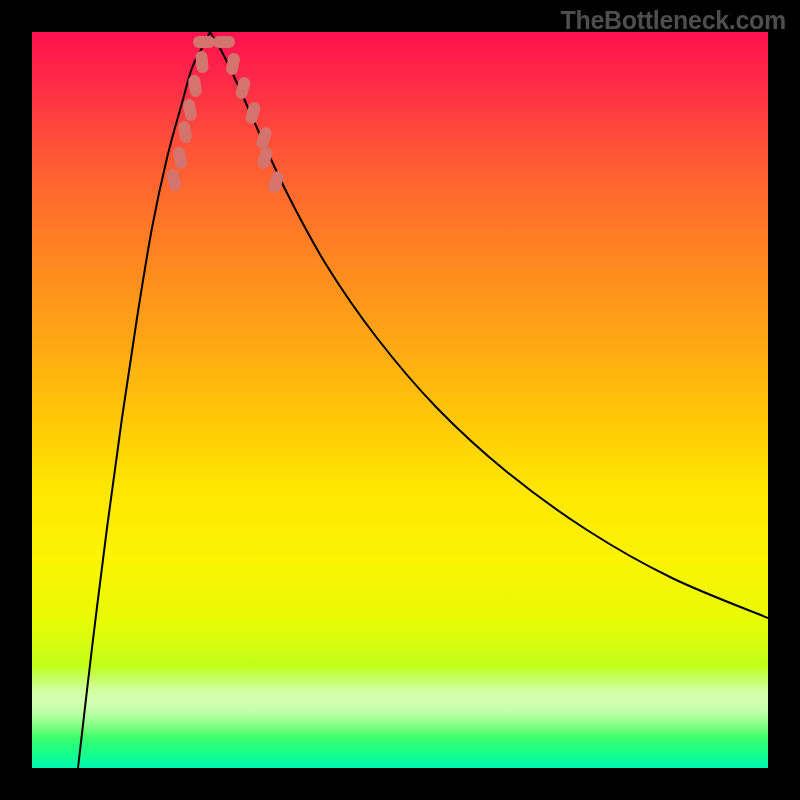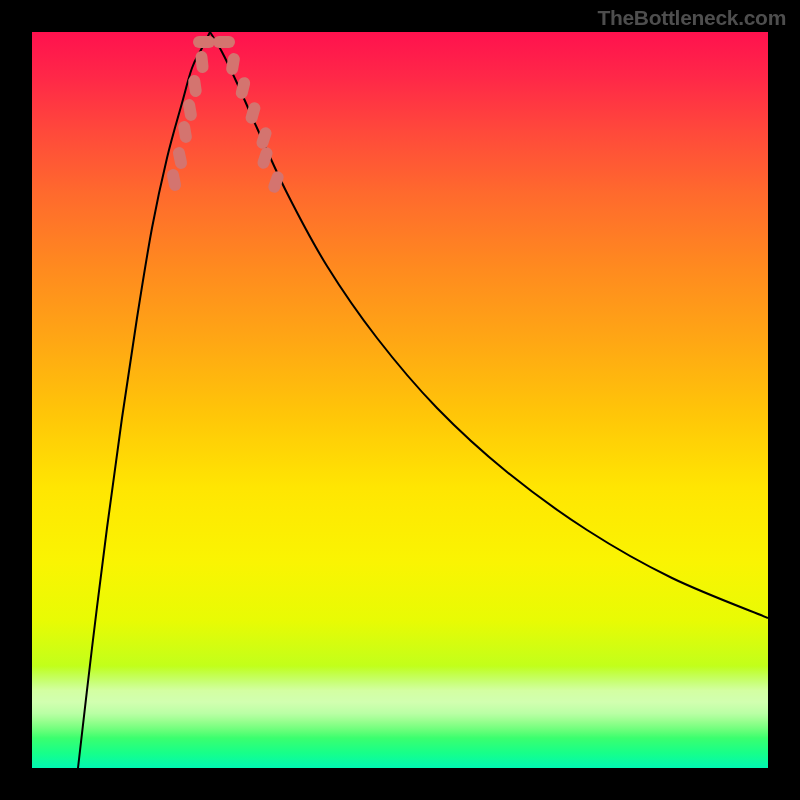--- a/index.html
+++ b/index.html
@@ -11,21 +11,21 @@
           #faf402 72%, #e8fb04 80%, #c3ff1a 86%, #8eff3a 91%,
           #4bff63 95%, #16ff8a 98%, #00f7b2 100%)}
   .lightband{position:absolute;left:0;right:0;height:72px;bottom:30px;
              background:linear-gradient(to bottom,
                rgba(255,255,255,0) 0%, rgba(255,255,255,0.55) 34%,
                rgba(255,255,255,0.60) 50%, rgba(255,255,255,0.50) 66%,
                rgba(255,255,255,0) 100%)}
   svg.curves{position:absolute;left:0;top:0;width:736px;height:736px}
   .curve{fill:none;stroke:#000;stroke-width:2}
   .pin{fill:#d4746f}
-  .watermark{position:absolute;top:6px;right:14px;font-size:21px;font-weight:700;
+  .watermark{position:absolute;top:6px;right:14px;font-size:25px;font-weight:700;
              color:#4e4e4e;font-family:Arial,Helvetica,sans-serif;letter-spacing:-0.3px}
 </style>
 </head>
 <body>
 
 <div class="stage">
   <div class="watermark">TheBottleneck.com</div>
   <div class="plot">
     <div class="lightband"></div>
     <svg class="curves" viewBox="0 0 736 736">

